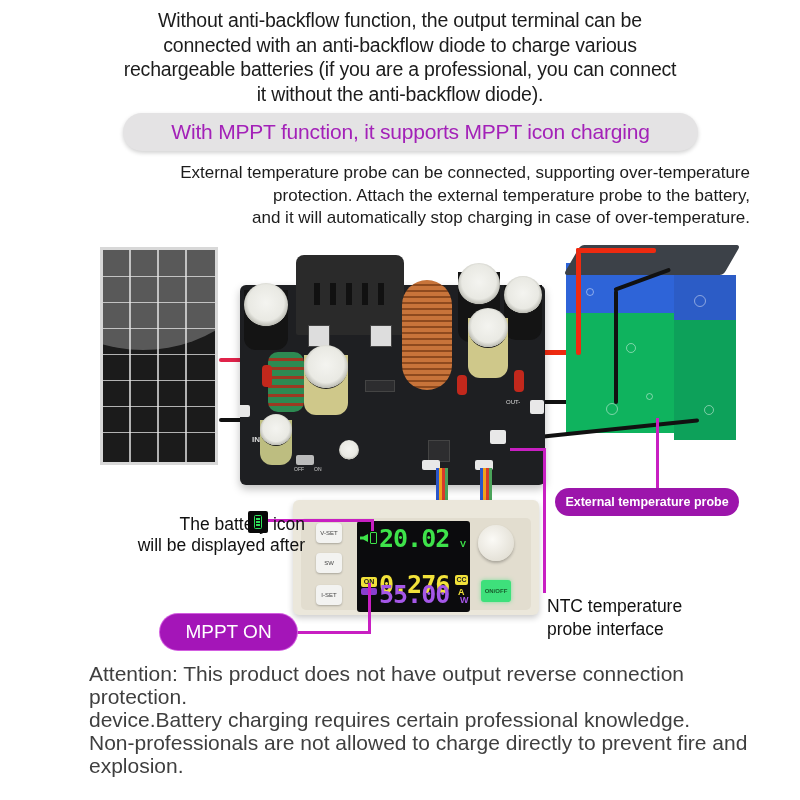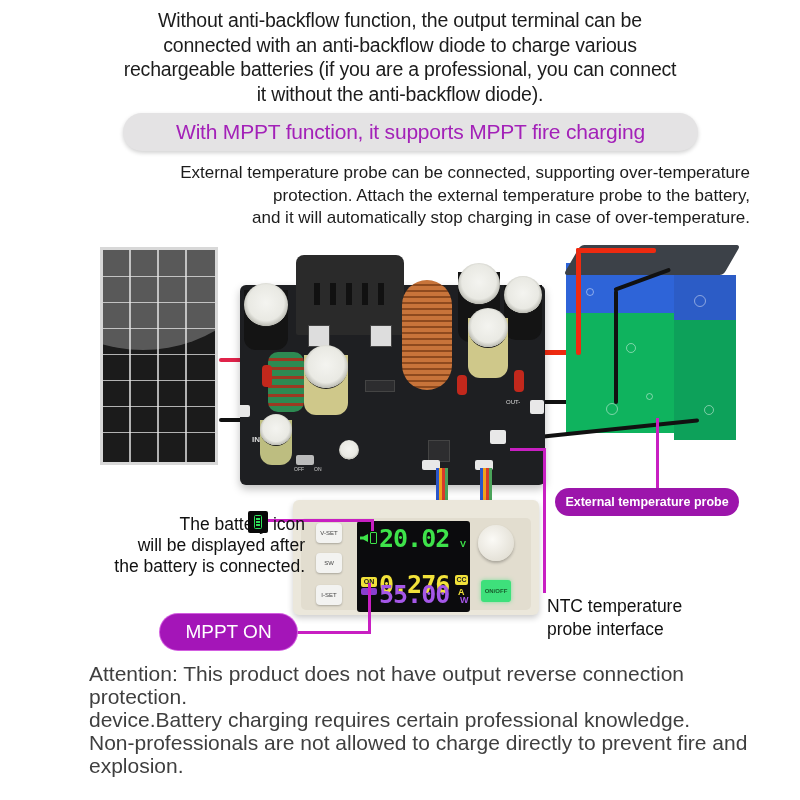--- a/index.html
+++ b/index.html
@@ -156,21 +156,21 @@
 </head>
 <body>
 
 <div class="abs top-para">
   <span>Without anti-backflow function, the output terminal can be</span>
   <span>connected with an anti-backflow diode to charge various</span>
   <span>rechargeable batteries (if you are a professional, you can connect</span>
   <span>it without the anti-backflow diode).</span>
 </div>
 
-<div class="abs mppt-pill">With MPPT function, it supports MPPT fire charging</div>
+<div class="abs mppt-pill">With MPPT function, it supports MPPT icon charging</div>
 
 <div class="abs probe-para">
   <span>External temperature probe can be connected, supporting over-temperature</span>
   <span>protection. Attach the external temperature probe to the battery,</span>
   <span>and it will automatically stop charging in case of over-temperature.</span>
 </div>
 
 <div class="abs solar">
   <div class="sheen"></div>
   <div class="grid-v" style="left:26px;top:0;width:2px;height:100%;"></div>
@@ -301,21 +301,20 @@
 <div class="mag" style="left:371px;top:519px;width:3px;height:12px;"></div>
 <div class="mag" style="left:368px;top:583px;width:3px;height:50px;"></div>
 <div class="mag" style="left:297px;top:631px;width:74px;height:3px;"></div>
 <div class="mag" style="left:510px;top:448px;width:36px;height:3px;"></div>
 <div class="mag" style="left:543px;top:448px;width:3px;height:145px;"></div>
 <div class="mag" style="left:656px;top:418px;width:3px;height:72px;"></div>
 
 <div class="abs battery-note">
   <span>The battery icon</span>
   <span>will be displayed after</span>
-  <span>the battery is connected.</span>
 </div>
 <div class="abs bat-icon-box">
     <div class="cell"></div>
   </div>
 
 <div class="abs mppt-on">MPPT ON</div>
 <div class="abs ext-probe">External temperature probe</div>
 
 <div class="abs ntc-label">
   <span>NTC temperature</span>

